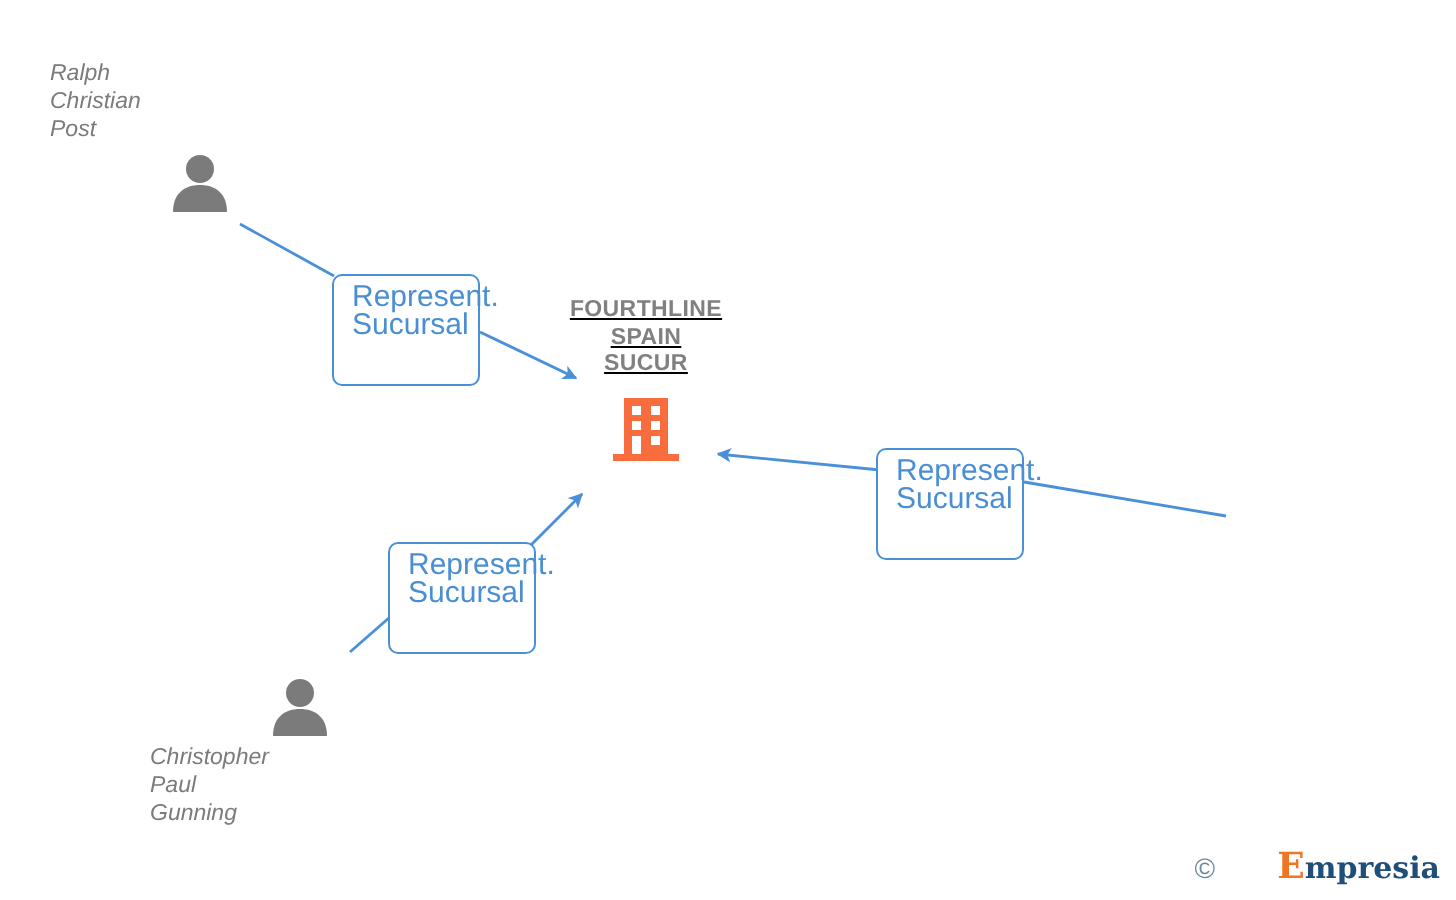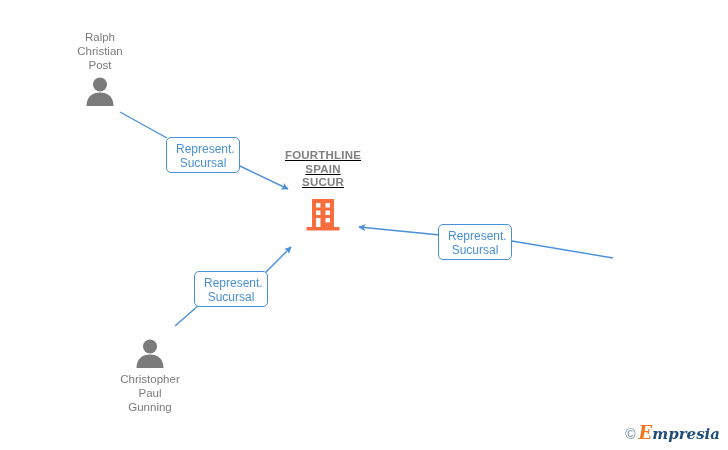--- a/index.html
+++ b/index.html
@@ -23,21 +23,21 @@
     top: 0;
     width: 728px;
     height: 450px;
     pointer-events: none;
   }
 
   
   .person {
     position: absolute;
     width: 150px;
-    text-align: center;
+    font-style: italic;
   }
   .person .glyph {
     display: block;
     margin: 0 auto;
     width: 34px;
     height: 30px;
   }
   .person .pname {
     display: block;
     color: #7b7b7b;
@@ -72,24 +72,24 @@
     height: 34px;
   }
 
   
   .rel {
     position: absolute;
     border: 1.3px solid #4a90d9;
     border-radius: 5px;
     background: #ffffff;
     color: #4a8fd4;
-    font-size: 12px;
+    font-size: 15px;
     line-height: 14px;
     text-align: center;
-    padding: 4px 9px 2px 9px;
+    padding: 4px 9px 22px 9px;
     white-space: pre-line;
     box-sizing: border-box;
   }
 
   
   #watermark {
     position: absolute;
     right: 8px;
     bottom: 8px;
     display: flex;
@@ -97,25 +97,25 @@
     gap: 3px;
     user-select: none;
   }
   #watermark .cmark {
     color: #6b8aa0;
     font-size: 14px;
     line-height: 14px;
   }
   #watermark .wordmark {
     font-family: "DejaVu Serif", serif;
-    font-style: italic;
     font-size: 15px;
     line-height: 15px;
     color: #1f4e79;
     font-weight: bold;
+    margin-left: 28px;
   }
   #watermark .wordmark .lead {
     color: #ef7622;
     font-size: 18px;
   }
 </style>
 </head>
 <body>
 
 <div id="canvas">

